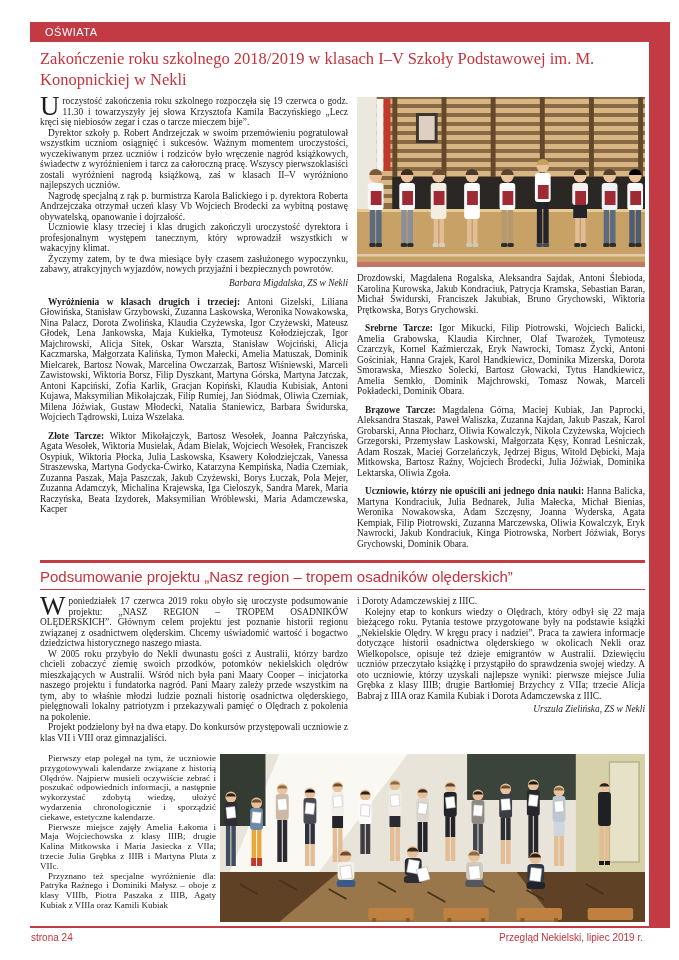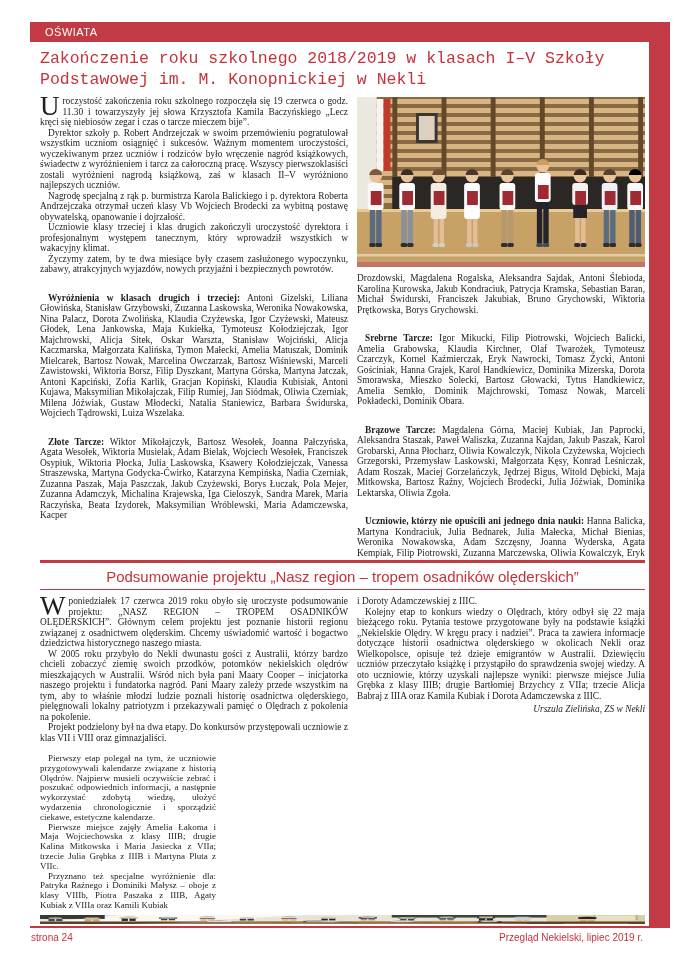--- a/index.html
+++ b/index.html
@@ -3,39 +3,39 @@
 <meta charset="utf-8">
 <style>
   html,body{margin:0;padding:0;background:#ffffff;}
   .page{position:relative;width:679px;height:960px;background:#fff;overflow:hidden;
         font-family:"Liberation Serif",serif;color:#1d1d1d;}
   .banner{position:absolute;left:30px;top:22px;right:9px;height:20px;background:#c23a44;}
   .banner-label{display:block;color:#fff;font-family:"Liberation Sans",sans-serif;
         font-size:11px;font-weight:400;letter-spacing:.5px;line-height:20px;padding-left:15px;}
   .accent-bar{position:absolute;top:22px;right:9px;width:21px;height:904px;background:#c23a44;}
   .content{position:absolute;left:40px;top:44px;width:605px;}
-  .t1{margin:4px 0 6px;font-family:Liberation Mono, monospace;font-weight:400;
+  .t1{margin:4px 0 6px;font-family:Liberation Serif, serif;font-weight:400;
         font-size:16.5px;line-height:21px;color:#c4333c;}
   .t2{margin:4px 0 3px;font-family:"Liberation Sans",sans-serif;font-weight:400;
-        font-size:15px;line-height:19px;color:#c4333c;text-align:center;}
+        font-size:15px;line-height:19px;color:#c4333c;}
   .cols{display:flex;gap:9px;}
   .a1{height:462px;overflow:hidden;}
   .a2{height:156px;overflow:hidden;}
   .col-l{width:308px;flex:none;}
   .col-r{flex:1;min-width:0;}
   p{margin:0;font-size:9.4px;line-height:10.5px;text-align:justify;}
   .ind{text-indent:8px;}
-  .names{margin-top:18px;}
+  .names{margin-top:8px;}
   .names b{font-weight:700;}
   .dropcap{float:left;font-size:27px;line-height:21px;padding:0 3px 0 0;}
   .byline{font-style:italic;text-align:right;line-height:12px;margin:2px 0 4px;}
   .photo1{display:block;width:100%;height:170px;margin:1px 0 6px;}
   .divider{height:2.5px;background:#c23a44;margin-top:2px;}
   .divider2{height:1.5px;background:#c23a44;margin:0 0 6px;}
-  .bottom{display:flex;gap:4px;height:170px;overflow:hidden;margin-top:2px;flex-direction:column;}
+  .bottom{display:flex;gap:4px;height:170px;overflow:hidden;margin-top:2px;}
   .narrow{width:176px;flex:none;}
   .narrow p{font-size:9px;line-height:9.8px;}
   .photo2{flex:1;height:168px;min-width:0;}
   .foot-rule{position:absolute;left:30px;right:9px;top:926px;height:1.5px;background:#c23a44;}
   .foot-left{position:absolute;left:31px;top:932px;font-family:"Liberation Sans",sans-serif;
         font-size:10px;color:#c4333c;}
   .foot-right{position:absolute;right:36px;top:932px;font-family:"Liberation Sans",sans-serif;
         font-size:10px;color:#c4333c;padding-left:8px;}
 </style>
 </head>
@@ -52,20 +52,21 @@
 
     <h1 class="t1">Zakończenie roku szkolnego 2018/2019 w klasach I–V Szkoły Podstawowej im. M. Konopnickiej w Nekli</h1>
 
     <div class="cols a1">
       <div class="col-l">
         <p><span class="dropcap">U</span><span>roczystość zakończenia roku szkolnego rozpoczęła się 19 czerwca o godz. 11.30 i towarzyszyły jej słowa Krzysztofa Kamila Baczyńskiego „Lecz kręci się niebiosów zegar i czas o tarcze mieczem bije”.</span></p>
         <p class="ind">Dyrektor szkoły p. Robert Andrzejczak w swoim przemówieniu pogratulował wszystkim uczniom osiągnięć i sukcesów. Ważnym momentem uroczystości, wyczekiwanym przez uczniów i rodziców było wręczenie nagród książkowych, świadectw z wyróżnieniem i tarcz za całoroczną pracę. Wszyscy pierwszoklasiści zostali wyróżnieni nagrodą książkową, zaś w klasach II–V wyróżniono najlepszych uczniów.</p>
         <p class="ind">Nagrodę specjalną z rąk p. burmistrza Karola Balickiego i p. dyrektora Roberta Andrzejczaka otrzymał uczeń klasy Vb Wojciech Brodecki za wybitną postawę obywatelską, opanowanie i dojrzałość.</p>
         <p class="ind">Uczniowie klasy trzeciej i klas drugich zakończyli uroczystość dyrektora i profesjonalnym występem tanecznym, który wprowadził wszystkich w wakacyjny klimat.</p>
         <p class="ind">Życzymy zatem, by te dwa miesiące były czasem zasłużonego wypoczynku, zabawy, atrakcyjnych wyjazdów, nowych przyjaźni i bezpiecznych powrotów.</p>
+        <p class="byline">Barbara Migdalska, ZS w Nekli</p>
         <p class="ind names"><b>Wyróżnienia w klasach drugich i trzeciej:</b> <span>Antoni Gizelski, Liliana Głowińska, Stanisław Grzybowski, Zuzanna Laskowska, Weronika Nowakowska, Nina Palacz, Dorota Zwolińska, Klaudia Czyżewska, Igor Czyżewski, Mateusz Głodek, Lena Jankowska, Maja Kukiełka, Tymoteusz Kołodziejczak, Igor Majchrowski, Alicja Sitek, Oskar Warszta, Stanisław Wojciński, Alicja Kaczmarska, Małgorzata Kalińska, Tymon Małecki, Amelia Matuszak, Dominik Mielcarek, Bartosz Nowak, Marcelina Owczarzak, Bartosz Wiśniewski, Marceli Zawistowski, Wiktoria Borsz, Filip Dyszkant, Martyna Górska, Martyna Jatczak, Antoni Kapciński, Zofia Karlik, Gracjan Kopiński, Klaudia Kubisiak, Antoni Kujawa, Maksymilian Mikołajczak, Filip Rumiej, Jan Siódmak, Oliwia Czerniak, Milena Jóźwiak, Gustaw Młodecki, Natalia Staniewicz, Barbara Świdurska, Wojciech Tądrowski, Luiza Wszelaka.</span></p>
         <p class="ind names"><b>Złote Tarcze:</b> <span>Wiktor Mikołajczyk, Bartosz Wesołek, Joanna Pałczyńska, Agata Wesołek, Wiktoria Musielak, Adam Bielak, Wojciech Wesołek, Franciszek Osypiuk, Wiktoria Płocka, Julia Laskowska, Ksawery Kołodziejczak, Vanessa Straszewska, Martyna Godycka-Ćwirko, Katarzyna Kempińska, Nadia Czerniak, Zuzanna Paszak, Maja Paszczak, Jakub Czyżewski, Borys Łuczak, Pola Mejer, Zuzanna Adamczyk, Michalina Krajewska, Iga Cieloszyk, Sandra Marek, Maria Raczyńska, Beata Izydorek, Maksymilian Wróblewski, Maria Adamczewska, Kacper</span></p>
       </div>
 
       <div class="col-r">
         <svg class="photo1" viewBox="0 0 293 170" preserveAspectRatio="none">
           <rect width="293" height="170" fill="#8a6a45"></rect>
           <g>
             <rect x="0" y="2" width="293" height="5" fill="#d8b684"></rect>
               <rect x="0" y="11" width="293" height="5" fill="#d8b684"></rect>

